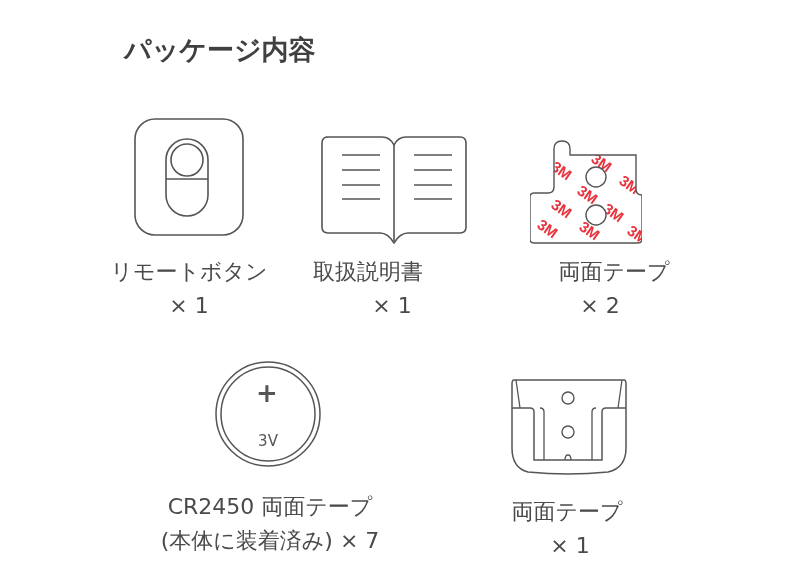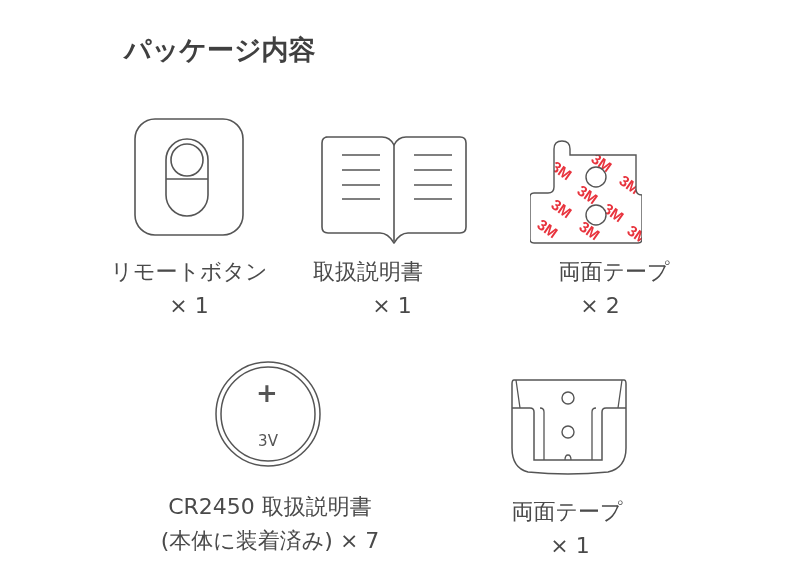--- a/index.html
+++ b/index.html
@@ -74,21 +74,21 @@
 <div class="label" style="left:600px; top:289px;">× 2</div>
 
 <div class="icon" style="left:212px; top:360px;">
   <svg width="112" height="108" viewBox="0 0 112 108">
     <circle cx="56" cy="54" r="52" fill="none" stroke="#555" stroke-width="1.5"></circle>
     <circle cx="56" cy="54" r="47" fill="none" stroke="#555" stroke-width="1.5"></circle>
     <text x="55" y="42" text-anchor="middle" font-size="26" font-weight="bold" fill="#555" font-family="DejaVu Sans, sans-serif">+</text>
     <text x="56" y="86" text-anchor="middle" font-size="15" fill="#555" font-family="DejaVu Sans, sans-serif">3V</text>
   </svg>
 </div>
-<div class="label" style="left:270px; top:490px;">CR2450 取扱説明書</div>
+<div class="label" style="left:270px; top:490px;">CR2450 両面テープ</div>
 <div class="label" style="left:270px; top:524px;">(本体に装着済み) × 7</div>
 
 <div class="icon" style="left:508px; top:378px;">
   <svg width="120" height="100" viewBox="0 0 120 100">
     <path d="M6 2 H116 Q118 2 118 6 V70 Q118 90 100 94 Q60 98 20 94 Q4 90 4 70 V6 Q4 2 6 2 Z" fill="none" stroke="#555" stroke-width="1.5"></path>
     <path d="M8 2 L12 30 M114 2 L110 30" stroke="#555" stroke-width="1.3" fill="none"></path>
     <path d="M4 30 H22 Q26 30 26 34 V82 H94 V34 Q94 30 98 30 H118" fill="none" stroke="#555" stroke-width="1.5"></path>
     <path d="M32 30 Q36 30 36 34 V82 M84 82 V34 Q84 30 88 30" fill="none" stroke="#555" stroke-width="1.3"></path>
     <circle cx="60" cy="20" r="6" fill="none" stroke="#555" stroke-width="1.4"></circle>
     <circle cx="60" cy="54" r="6" fill="none" stroke="#555" stroke-width="1.4"></circle>

